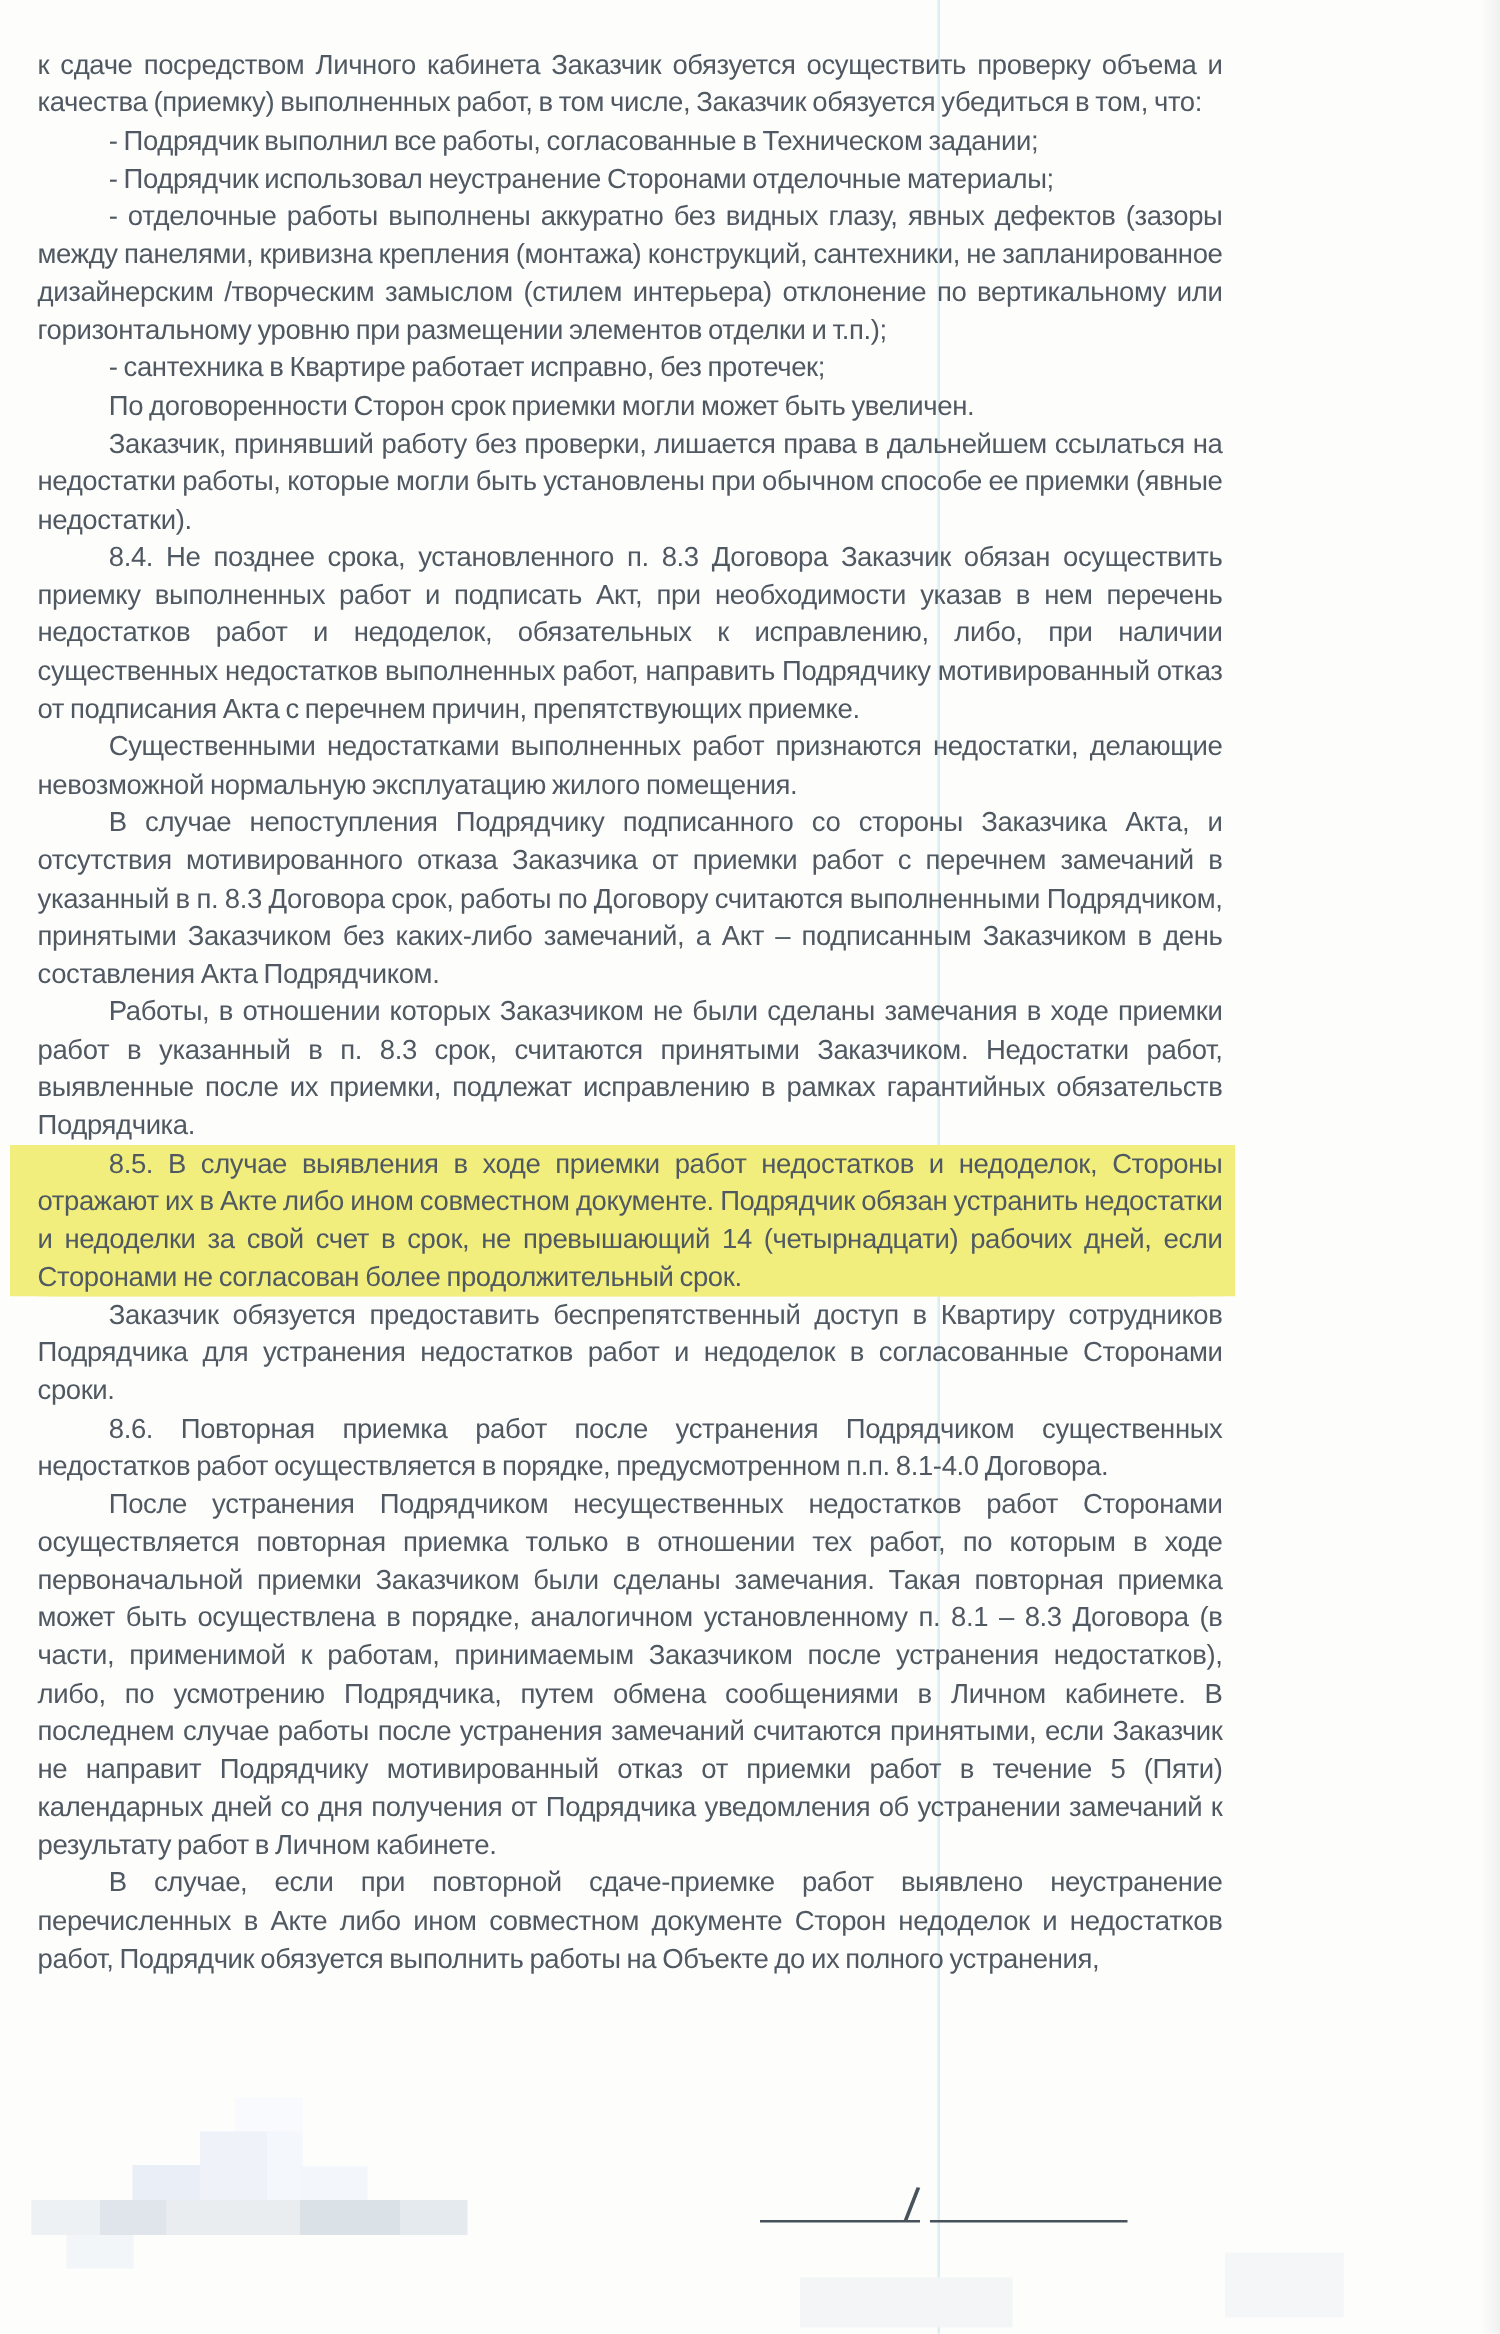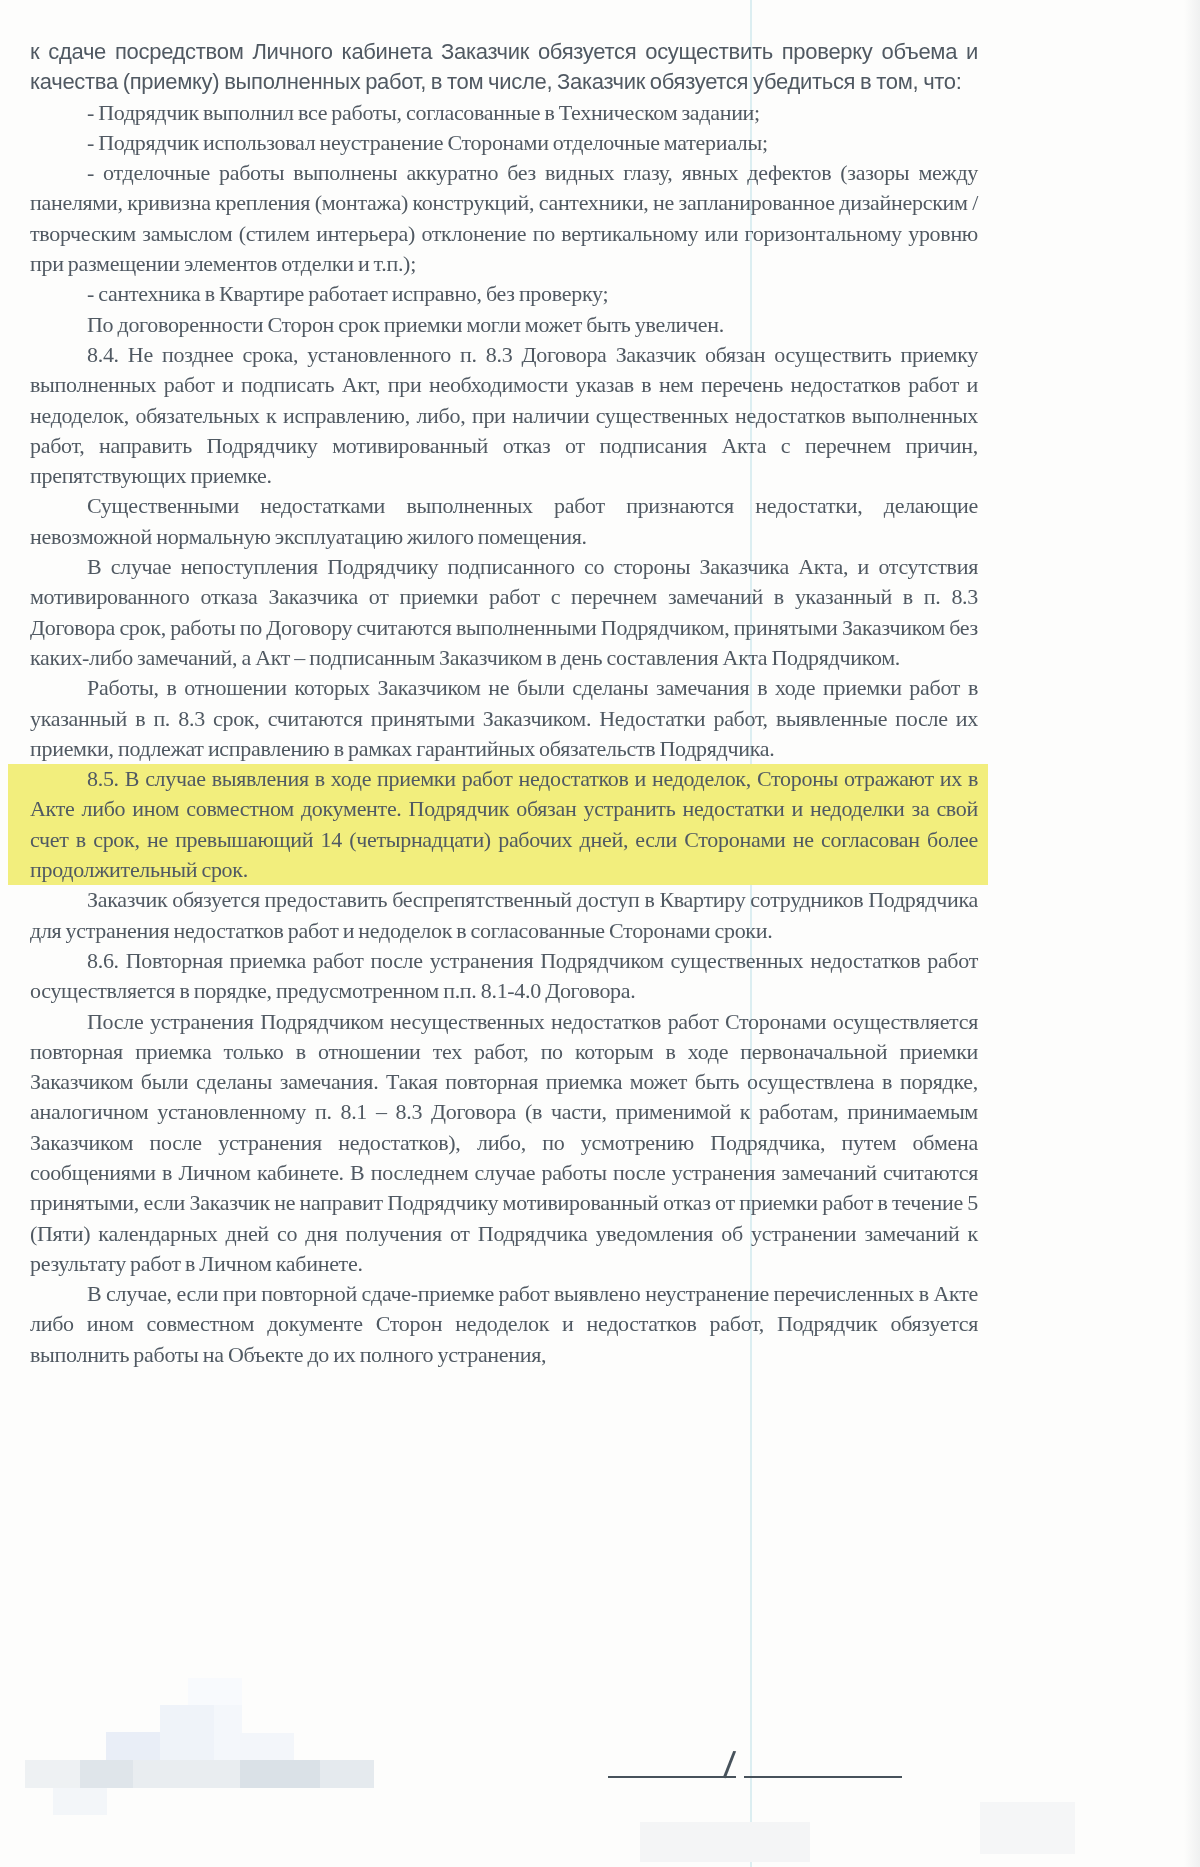--- a/index.html
+++ b/index.html
@@ -16,21 +16,21 @@
     background:linear-gradient(to left, rgba(120,130,140,0.10), rgba(120,130,140,0));}
   
   .doc-body{
     position:absolute;left:30px;top:37px;width:948px;
     color:var(--text,#505962);
     font-size:22px;line-height:30.3px;
     letter-spacing:-0.3px;word-spacing:-1px;
     text-align:justify;
   }
   p.para{margin:0;padding:0;}
-  p.indent{text-indent:57px;font-family:Liberation Serif, serif;}
+  p.indent{text-indent:57px;}
   p.highlight{
     background:var(--highlight,#f2ee7d);
     box-shadow:-22px 0 0 var(--highlight,#f2ee7d), 10px 0 0 var(--highlight,#f2ee7d);
   }
   
   .mz{position:absolute;}
   .mz1{left:188px;top:1678px;width:54px;height:54px;background:#f8fafd;}
   .mz2{left:160px;top:1705px;width:54px;height:56px;background:#eff3f9;}
   .mz3{left:214px;top:1705px;width:28px;height:56px;background:#f4f7fb;}
   .mz4{left:106px;top:1732px;width:54px;height:28px;background:#e9eef7;}
@@ -59,22 +59,23 @@
 <div class="page">
 
   <div class="scan-line"></div>
   <div class="edge-right"></div>
 
   <div class="doc-body">
       <p class="para">к сдаче посредством Личного кабинета Заказчик обязуется осуществить проверку объема и качества (приемку) выполненных работ, в том числе, Заказчик обязуется убедиться в том, что:</p>
       <p class="para indent">- Подрядчик выполнил все работы, согласованные в Техническом задании;</p>
       <p class="para indent">- Подрядчик использовал неустранение Сторонами отделочные материалы;</p>
       <p class="para indent">- отделочные работы выполнены аккуратно без видных глазу, явных дефектов (зазоры между панелями, кривизна крепления (монтажа) конструкций, сантехники, не запланированное дизайнерским /творческим замыслом (стилем интерьера) отклонение по вертикальному или горизонтальному уровню при размещении элементов отделки и т.п.);</p>
-      <p class="para indent">- сантехника в Квартире работает исправно, без проверку;</p>
+      <p class="para indent">- сантехника в Квартире работает исправно, без протечек;</p>
       <p class="para indent">По договоренности Сторон срок приемки могли может быть увеличен.</p>
+      <p class="para indent">Заказчик, принявший работу без проверки, лишается права в дальнейшем ссылаться на недостатки работы, которые могли быть установлены при обычном способе ее приемки (явные недостатки).</p>
       <p class="para indent">8.4. Не позднее срока, установленного п. 8.3 Договора Заказчик обязан осуществить приемку выполненных работ и подписать Акт, при необходимости указав в нем перечень недостатков работ и недоделок, обязательных к исправлению, либо, при наличии существенных недостатков выполненных работ, направить Подрядчику мотивированный отказ от подписания Акта с перечнем причин, препятствующих приемке.</p>
       <p class="para indent">Существенными недостатками выполненных работ признаются недостатки, делающие невозможной нормальную эксплуатацию жилого помещения.</p>
       <p class="para indent">В случае непоступления Подрядчику подписанного со стороны Заказчика Акта, и отсутствия мотивированного отказа Заказчика от приемки работ с перечнем замечаний в указанный в п. 8.3 Договора срок, работы по Договору считаются выполненными Подрядчиком, принятыми Заказчиком без каких-либо замечаний, а Акт – подписанным Заказчиком в день составления Акта Подрядчиком.</p>
       <p class="para indent">Работы, в отношении которых Заказчиком не были сделаны замечания в ходе приемки работ в указанный в п. 8.3 срок, считаются принятыми Заказчиком. Недостатки работ, выявленные после их приемки, подлежат исправлению в рамках гарантийных обязательств Подрядчика.</p>
       <p class="para indent highlight">8.5.  В случае выявления в ходе приемки работ недостатков и недоделок, Стороны отражают их в Акте либо ином совместном документе. Подрядчик обязан устранить недостатки и недоделки за свой счет в срок, не превышающий 14 (четырнадцати) рабочих дней, если Сторонами не согласован более продолжительный срок.</p>
       <p class="para indent">Заказчик обязуется предоставить беспрепятственный доступ в Квартиру сотрудников Подрядчика для устранения недостатков работ и недоделок в согласованные Сторонами сроки.</p>
       <p class="para indent">8.6. Повторная приемка работ после устранения Подрядчиком существенных недостатков работ осуществляется в порядке, предусмотренном п.п. 8.1-4.0 Договора.</p>
       <p class="para indent">После устранения Подрядчиком несущественных недостатков работ Сторонами осуществляется повторная приемка только в отношении тех работ, по которым в ходе первоначальной приемки Заказчиком были сделаны замечания. Такая повторная приемка может быть осуществлена в порядке, аналогичном установленному п. 8.1 – 8.3 Договора (в части, применимой к работам, принимаемым Заказчиком после устранения недостатков), либо, по усмотрению Подрядчика, путем обмена сообщениями в Личном кабинете. В последнем случае работы после устранения замечаний считаются принятыми, если Заказчик не направит Подрядчику мотивированный отказ от приемки работ в течение 5 (Пяти) календарных дней со дня получения от Подрядчика уведомления об устранении замечаний к результату работ в Личном кабинете.</p>
       <p class="para indent">В случае, если при повторной сдаче-приемке работ выявлено неустранение перечисленных в Акте либо ином совместном документе Сторон недоделок и недостатков работ, Подрядчик обязуется выполнить работы на Объекте до их полного устранения,</p>
     </div>

